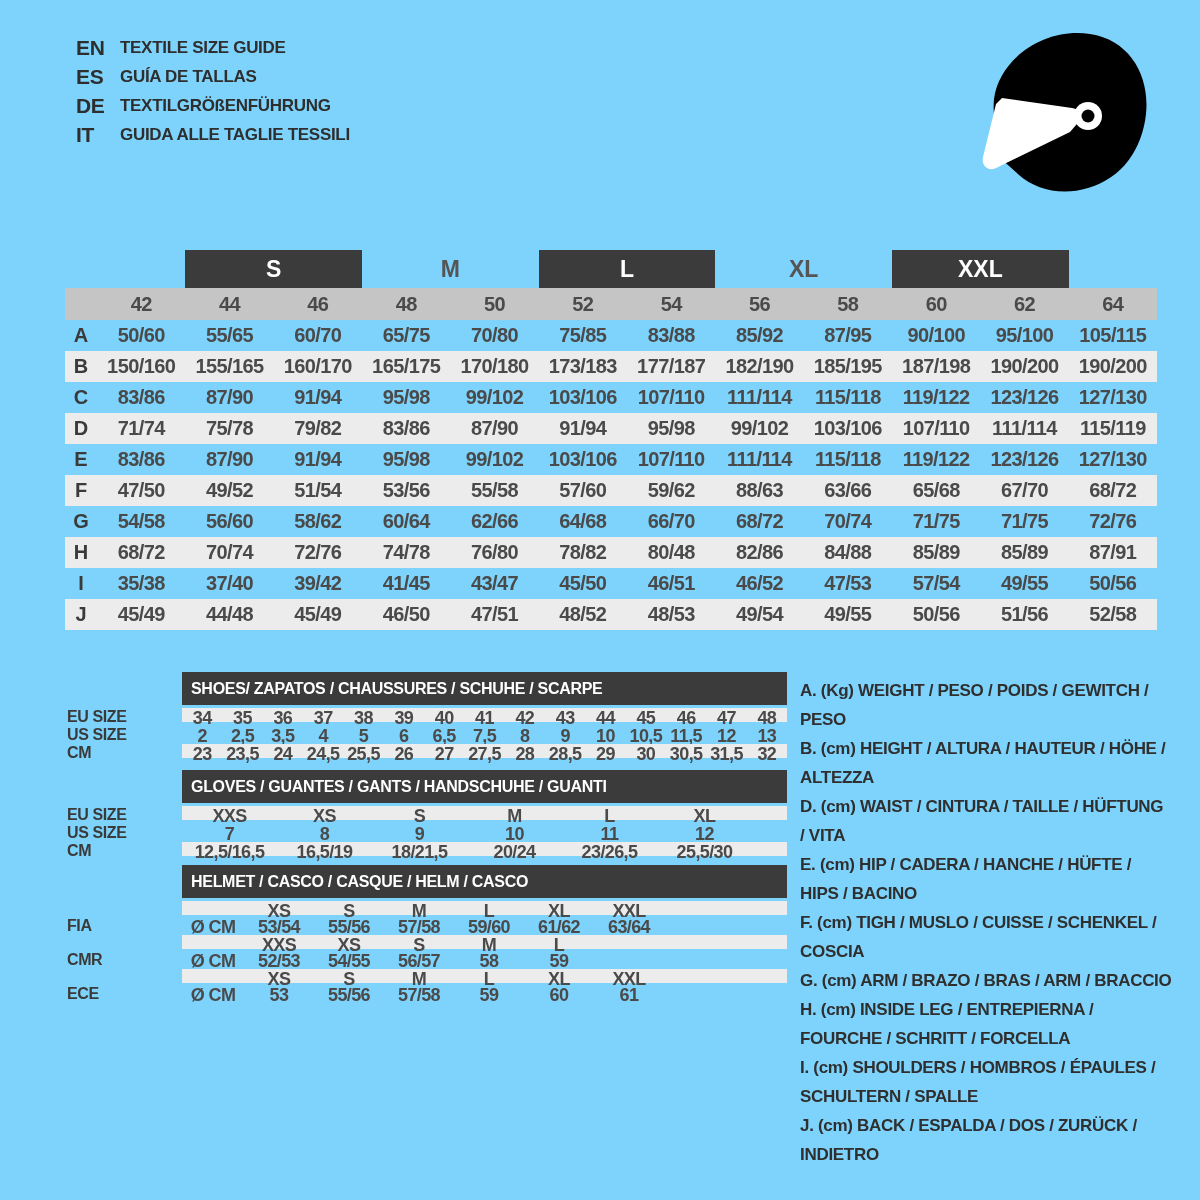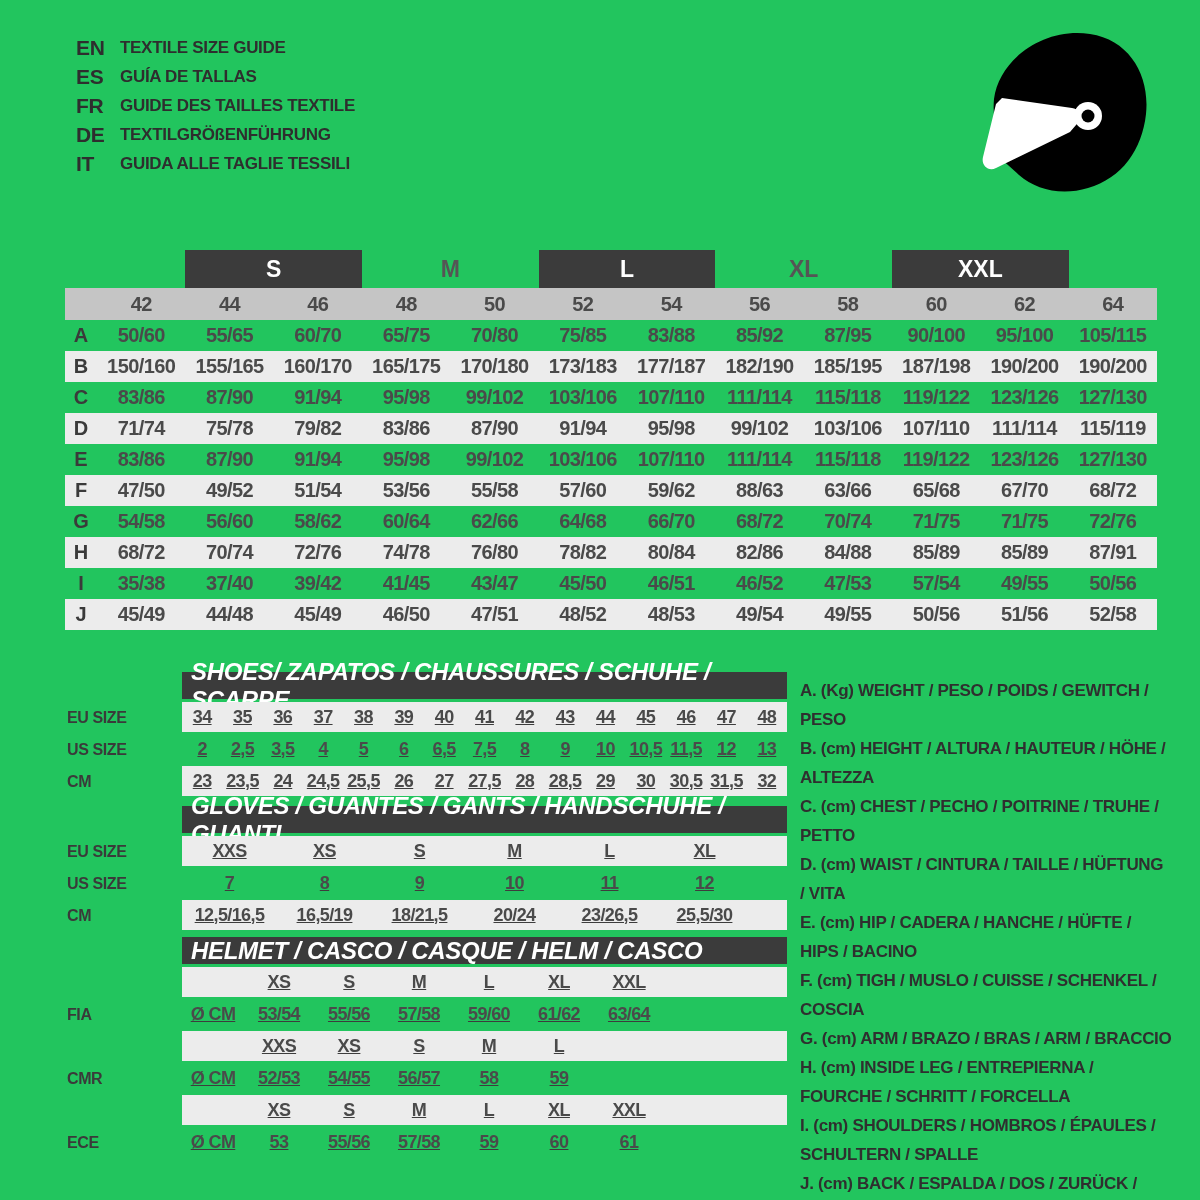--- a/index.html
+++ b/index.html
@@ -1,17 +1,17 @@
 <!DOCTYPE html>
 <html><head>
 <meta charset="utf-8">
 <style>
   html,body { margin:0; padding:0; background:#fff; }
   .page {
-    position:relative; width:1200px; height:1200px; background:#22c55e;
+    position:relative; width:1200px; height:1200px; background:#7dd3fc;
     font-family:"Liberation Sans", sans-serif; color:#3d3d3d; overflow:hidden;
   }
 
   
   .langs { position:absolute; left:76px; top:33px; }
   .lang-row { display:flex; height:29px; align-items:center; }
   .lang-code { width:44px; font-size:21px; font-weight:700; color:#2e2e2e; letter-spacing:-0.3px; }
   .lang-title { font-size:17px; font-weight:700; color:#2e2e2e; letter-spacing:-0.3px; }
 
   
@@ -30,23 +30,23 @@
   .trow { height:31px; }
   .mrows .trow:nth-of-type(even) { background:#ececec; }
   .rlabel { display:flex; align-items:center; justify-content:center;
             font-size:20px; font-weight:700; color:#3a3a3a; }
 
   
   .bottom { position:absolute; left:65px; top:672px; width:722px; }
   .brow { display:grid; grid-template-columns:117px 605px; }
   .side-label { display:flex; align-items:center; font-size:16px; font-weight:700;
                 color:#3a3a3a; letter-spacing:-0.4px; padding-left:2px; }
-  .dark-band { background:#3b3b3b; color:#ffffff; height:27px; display:flex; align-items:center;
-               padding-left:9px; font-size:24px; font-weight:700; letter-spacing:-0.3px; margin-bottom:3px;font-style:italic; }
-  .cells { height:30px; margin-bottom:2px; display:grid;text-decoration:underline; }
+  .dark-band { background:#3b3b3b; color:#ffffff; height:33px; display:flex; align-items:center;
+               padding-left:9px; font-size:16px; font-weight:700; letter-spacing:-0.3px; margin-bottom:3px; }
+  .cells { height:14px; margin-bottom:2px; display:grid; }
   .cells .cell { font-size:18px; }
   .shoes-cells  { grid-template-columns:repeat(15, 1fr); }
   .gloves-cells { grid-template-columns:repeat(6, 95px) 1fr; }
   .helmet-cells { grid-template-columns:62px repeat(6, 70px) 1fr; }
   .rows3 .brow:nth-of-type(odd) .cells { background:#ececec; }
   .gloves-block { margin-top:8px; }
   .helmet-block { margin-top:5px; }
   .hsizes { background:#ececec; }
 
   
@@ -63,24 +63,20 @@
       <div class="lang-row">
         <span class="lang-code">EN</span>
         <span class="lang-title">TEXTILE SIZE GUIDE</span>
       </div>
 
       <div class="lang-row">
         <span class="lang-code">ES</span>
         <span class="lang-title">GUÍA DE TALLAS</span>
       </div>
 
-      <div class="lang-row">
-        <span class="lang-code">FR</span>
-        <span class="lang-title">GUIDE DES TAILLES TEXTILE</span>
-      </div>
 
       <div class="lang-row">
         <span class="lang-code">DE</span>
         <span class="lang-title">TEXTILGRÖßENFÜHRUNG</span>
       </div>
 
       <div class="lang-row">
         <span class="lang-code">IT</span>
         <span class="lang-title">GUIDA ALLE TAGLIE TESSILI</span>
       </div>
@@ -236,21 +232,21 @@
         </div>
 
         <div class="mt-grid trow">
           <span class="rlabel">H</span>
           <span class="cell">68/72</span>
           <span class="cell">70/74</span>
           <span class="cell">72/76</span>
           <span class="cell">74/78</span>
           <span class="cell">76/80</span>
           <span class="cell">78/82</span>
-          <span class="cell">80/84</span>
+          <span class="cell">80/48</span>
           <span class="cell">82/86</span>
           <span class="cell">84/88</span>
           <span class="cell">85/89</span>
           <span class="cell">85/89</span>
           <span class="cell">87/91</span>
         </div>
 
         <div class="mt-grid trow">
           <span class="rlabel">I</span>
           <span class="cell">35/38</span>
@@ -494,21 +490,20 @@
         </div>
     </div>
   </div>
 
   <div class="legend">
 
       <div class="legend-line">A. (Kg) WEIGHT / PESO / POIDS / GEWITCH / PESO</div>
 
       <div class="legend-line">B. (cm) HEIGHT / ALTURA / HAUTEUR / HÖHE / ALTEZZA</div>
 
-      <div class="legend-line">C. (cm) CHEST / PECHO / POITRINE / TRUHE / PETTO</div>
 
       <div class="legend-line">D. (cm) WAIST / CINTURA / TAILLE / HÜFTUNG / VITA</div>
 
       <div class="legend-line">E. (cm) HIP / CADERA / HANCHE / HÜFTE / HIPS / BACINO</div>
 
       <div class="legend-line">F. (cm) TIGH / MUSLO / CUISSE / SCHENKEL / COSCIA</div>
 
       <div class="legend-line">G. (cm) ARM / BRAZO / BRAS / ARM / BRACCIO</div>
 
       <div class="legend-line">H. (cm) INSIDE LEG / ENTREPIERNA / FOURCHE / SCHRITT / FORCELLA</div>

